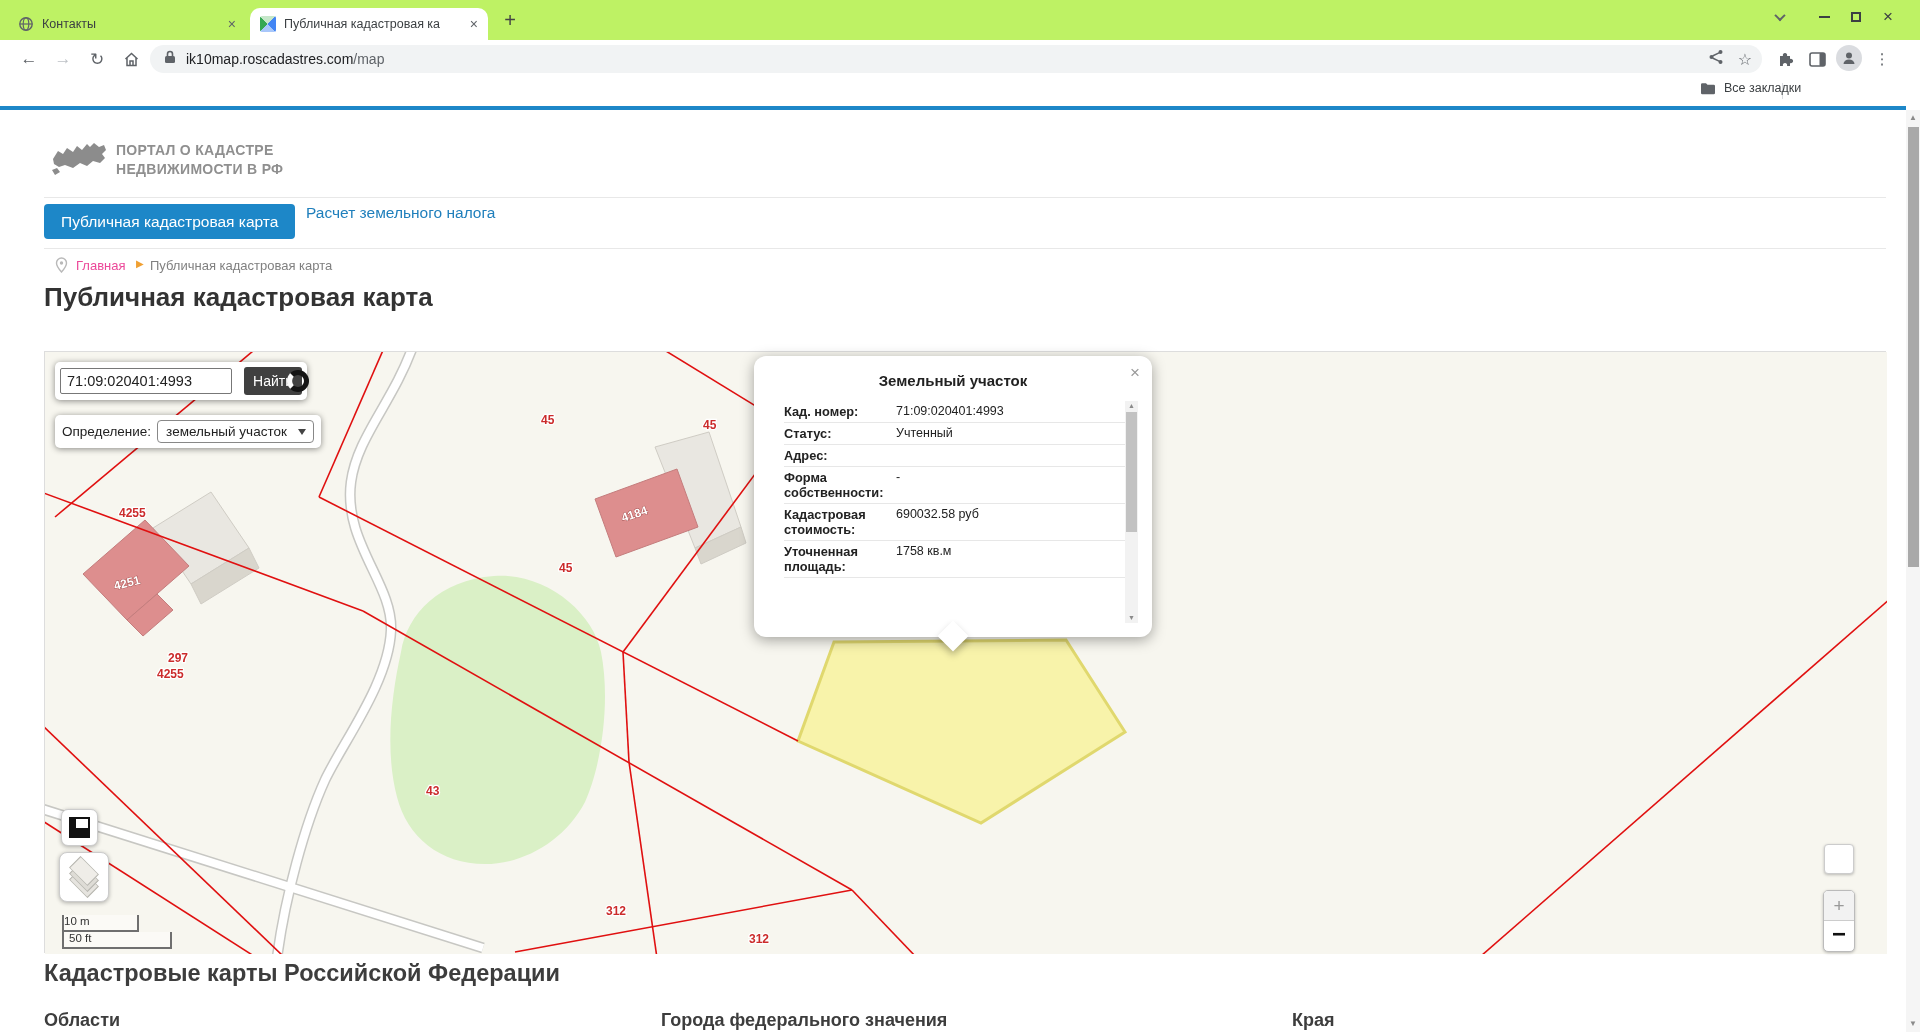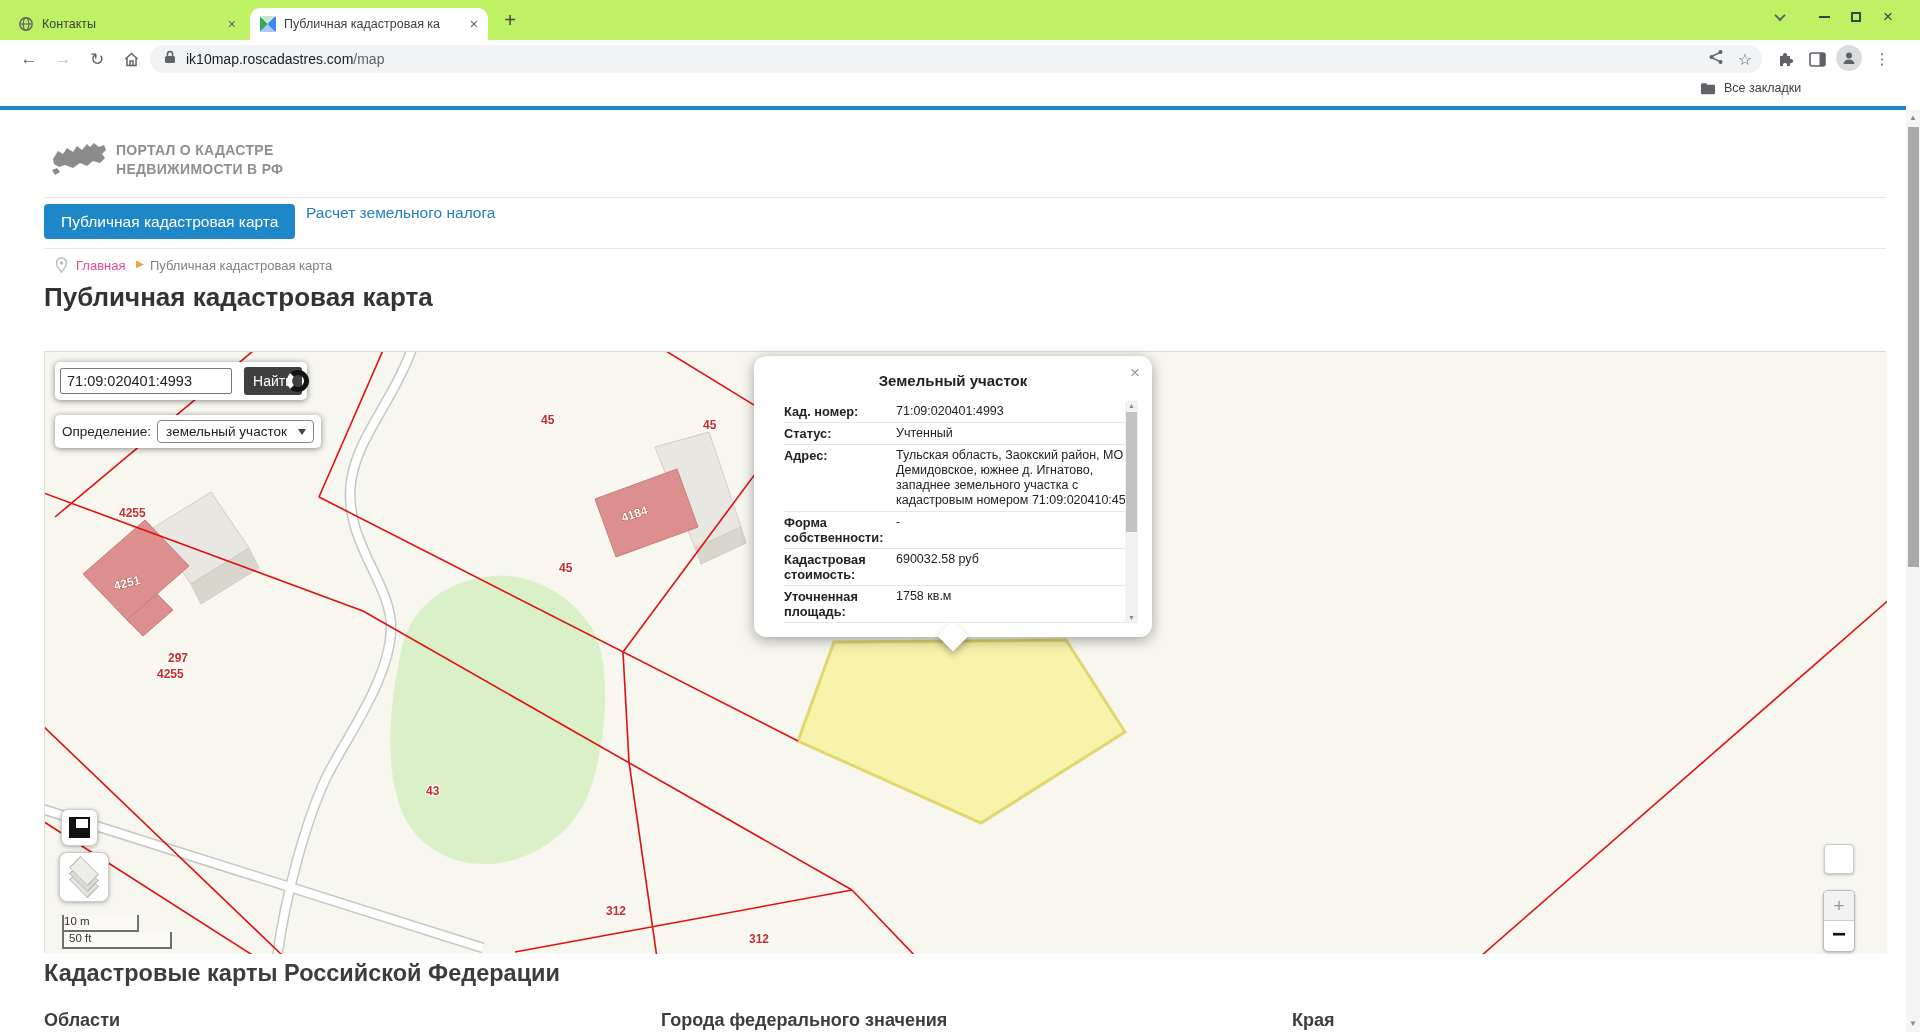--- a/index.html
+++ b/index.html
@@ -330,21 +330,20 @@
         <div class="prow">
           <div class="plab">Кад. номер:</div>
           <div class="pval">71:09:020401:4993</div>
         </div>
         <div class="prow">
           <div class="plab">Статус:</div>
           <div class="pval">Учтенный</div>
         </div>
         <div class="prow">
           <div class="plab">Адрес:</div>
-          <div class="pval">Тульская область, Заокский район, МО Демидовское, южнее д. Игнатово, западнее земельного участка с кадастровым номером 71:09:020410:45</div>
         </div>
         <div class="prow">
           <div class="plab">Форма собственности:</div>
           <div class="pval">-</div>
         </div>
         <div class="prow">
           <div class="plab">Кадастровая стоимость:</div>
           <div class="pval">690032.58 руб</div>
         </div>
         <div class="prow">

